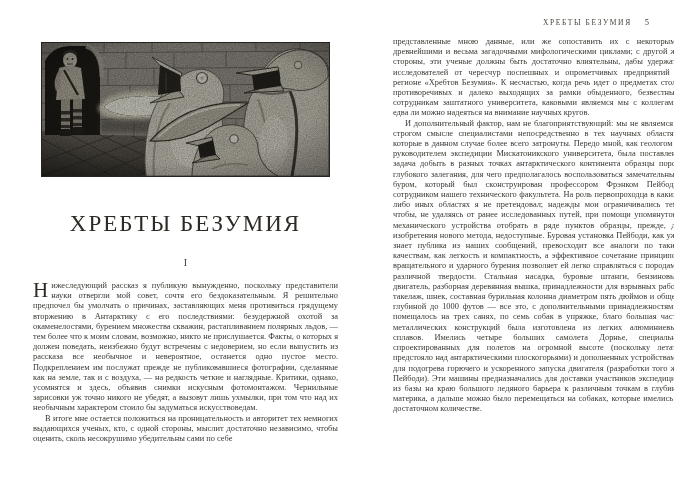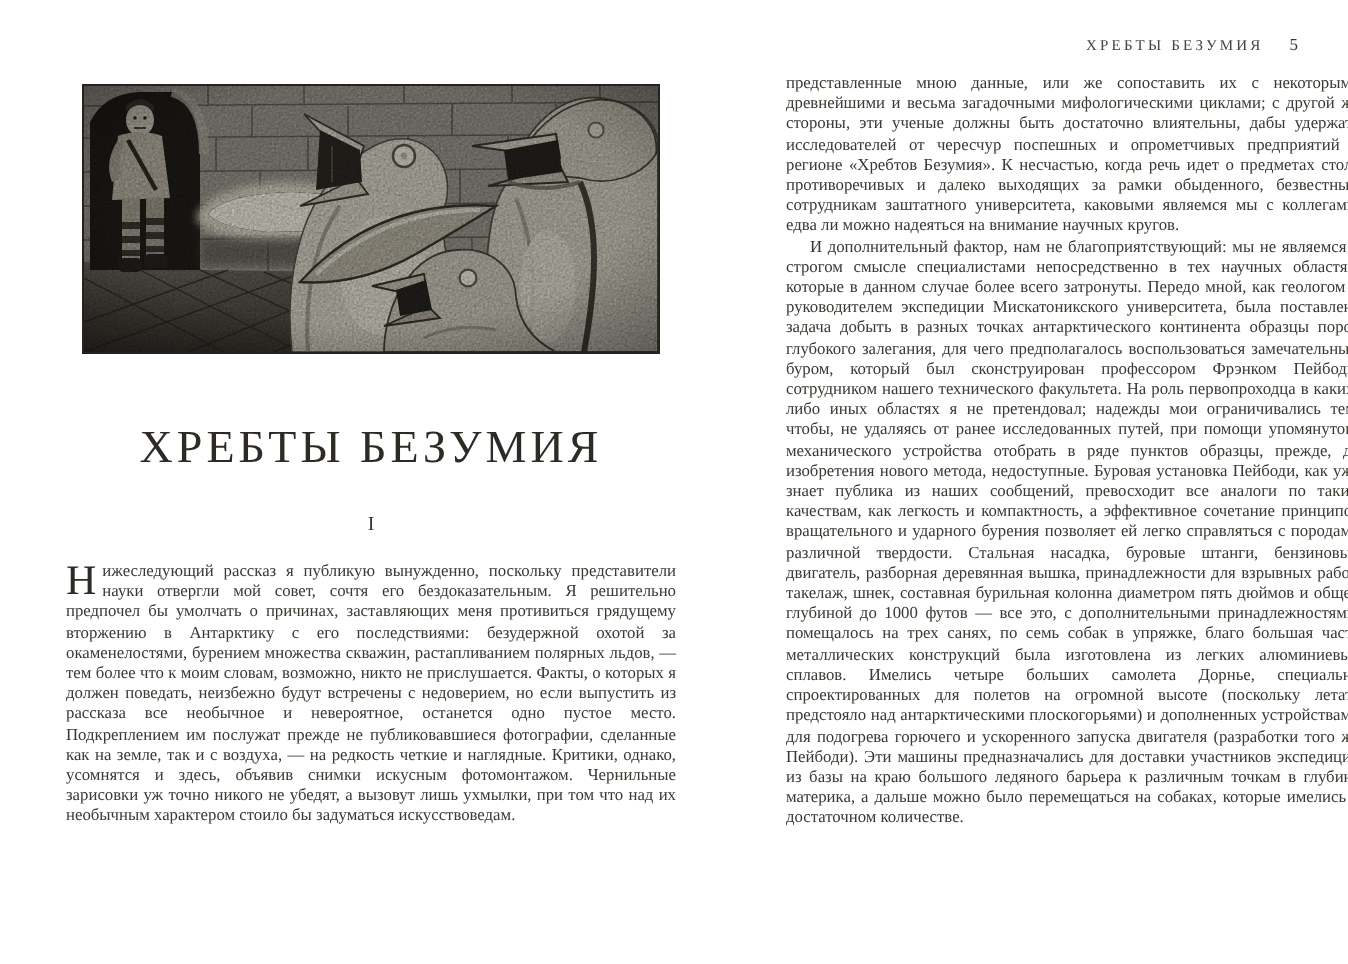--- a/index.html
+++ b/index.html
@@ -213,20 +213,21 @@
       </g>
       <rect x="0" y="0" width="287" height="133" fill="url(#vig)"></rect>
     </svg>
   </div>
 
   <h1 class="chapter-title">ХРЕБТЫ БЕЗУМИЯ</h1>
   <div class="section-number">I</div>
 
   <div class="body-text left-body">
     <p><span class="dropcap">Н</span><span>ижеследующий рассказ я публикую вынужденно, поскольку представители науки отвергли мой совет, сочтя его бездоказательным. Я решительно предпочел бы умолчать о причинах, заставляющих меня противиться грядущему вторжению в Антарктику с его последствиями: безудержной охотой за окаменелостями, бурением множества скважин, растапливанием полярных льдов, — тем более что к моим словам, возможно, никто не прислушается. Факты, о которых я должен поведать, неизбежно будут встречены с недоверием, но если выпустить из рассказа все необычное и невероятное, останется одно пустое место. Подкреплением им послужат прежде не публиковавшиеся фотографии, сделанные как на земле, так и с воздуха, — на редкость четкие и наглядные. Критики, однако, усомнятся и здесь, объявив снимки искусным фотомонтажом. Чернильные зарисовки уж точно никого не убедят, а вызовут лишь ухмылки, при том что над их необычным характером стоило бы задуматься искусствоведам.</span></p>
+    <p class="indent">В итоге мне остается положиться на проницательность и авторитет тех немногих выдающихся ученых, кто, с одной стороны, мыслит достаточно независимо, чтобы оценить, сколь несокрушимо убедительны сами по себе</p>
   </div>
 </div>
 
 <div class="page right-page">
 
   <div class="running-header">
     <span class="running-title">ХРЕБТЫ БЕЗУМИЯ</span>
     <span class="page-number">5</span>
   </div>
 

